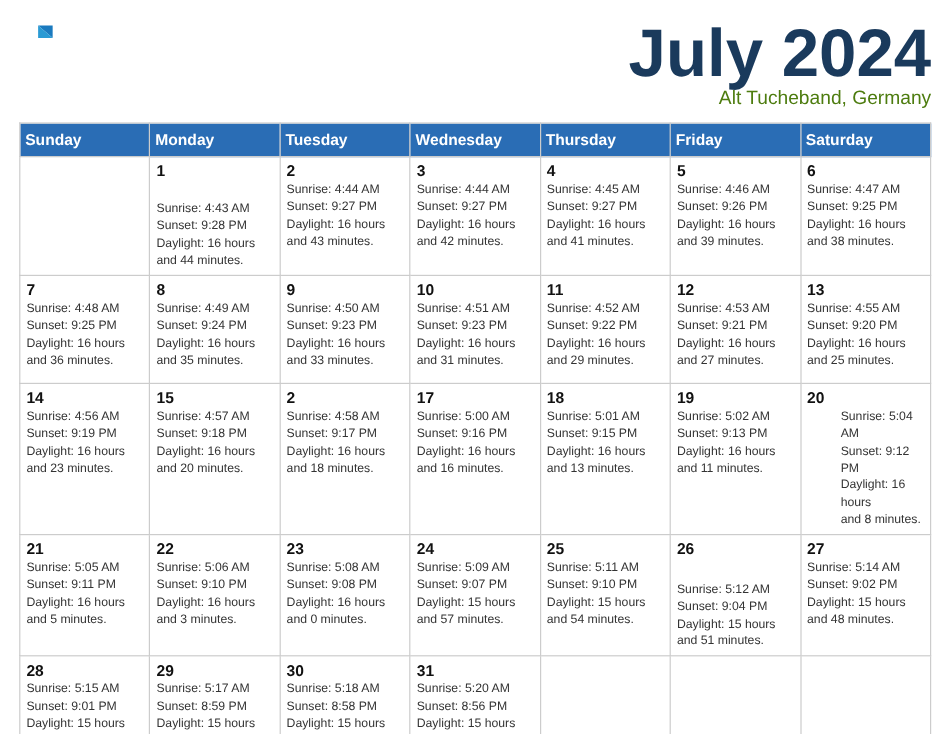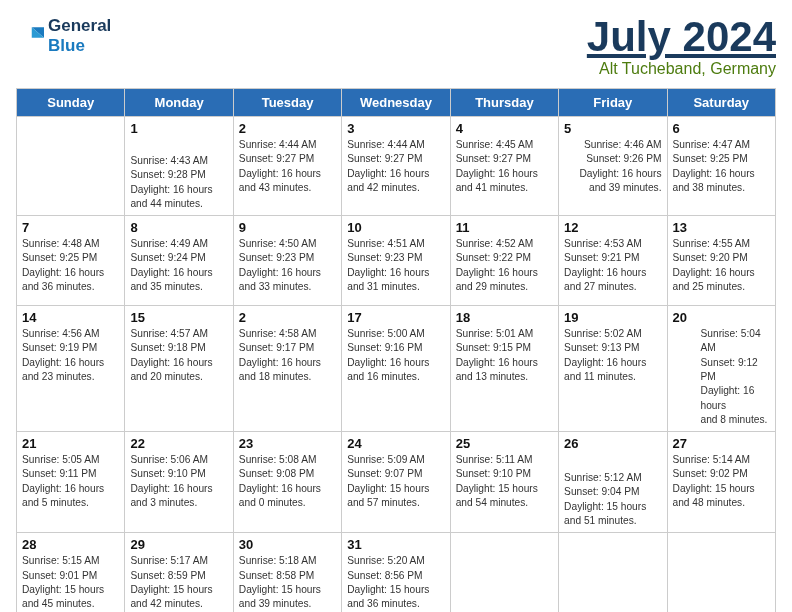--- a/index.html
+++ b/index.html
@@ -22,41 +22,40 @@
       gap: 4px;
     }
     .logo-icon {
       width: 28px;
       height: 28px;
     }
     .title-area {
       text-align: right;
     }
     .month-title {
-      font-size: 42px;
+      font-size: 56px;
       font-weight: bold;
       color: #1a3a5c;
       line-height: 1;
-      text-decoration: underline;
     }
     .location-title {
       font-size: 16px;
       color: #4d7c0f;
       margin-top: 2px;
     }
     .calendar {
       width: 100%;
       border-collapse: collapse;
       font-size: 10.5px;
     }
     .calendar th {
       background-color: #2a6db5;
       color: #fff;
       padding: 6px 4px;
-      text-align: center;
+      text-align: left;
       font-size: 13px;
       font-weight: bold;
       border: 1px solid #ccc;
     }
     .calendar td {
       border: 1px solid #ccc;
       vertical-align: top;
       padding: 4px 5px;
       width: 108px;
       min-height: 85px;
@@ -82,24 +81,20 @@
 </head>
 <body>
 
 <div class="header-area">
   <div class="logo">
     <svg class="logo-icon" viewBox="0 0 32 32">
       <rect x="0" y="0" width="32" height="32" fill="white"></rect>
       <polygon points="18,6 32,6 32,18" fill="#1a7abf"></polygon>
       <polygon points="18,6 32,18 18,18" fill="#2a9ad4"></polygon>
     </svg>
-    <div>
-      <div style="font-size:17px;font-weight:bold;color:#1a3a5c;">General</div>
-      <div style="font-size:17px;font-weight:bold;color:#1a7abf;">Blue</div>
-    </div>
   </div>
   <div class="title-area">
     <div class="month-title">July 2024</div>
     <div class="location-title">Alt Tucheband, Germany</div>
   </div>
 </div>
 
 <table class="calendar">
   <thead>
     <tr>
@@ -138,21 +133,21 @@
         </td>
         <td>
           <div class="day-num">4</div>
           <div class="day-info" style="white-space: pre-line;">Sunrise: 4:45 AM
 Sunset: 9:27 PM
 Daylight: 16 hours
 and 41 minutes.</div>
         </td>
         <td>
           <div class="day-num">5</div>
-          <div class="day-info" style="white-space: pre-line; text-align: right;">Sunrise: 4:46 AM
+          <div class="day-info" style="white-space: pre-line;">Sunrise: 4:46 AM
 Sunset: 9:26 PM
 Daylight: 16 hours
 and 39 minutes.</div>
         </td>
         <td>
           <div class="day-num">6</div>
           <div class="day-info" style="white-space: pre-line;">Sunrise: 4:47 AM
 Sunset: 9:25 PM
 Daylight: 16 hours
 and 38 minutes.</div>

